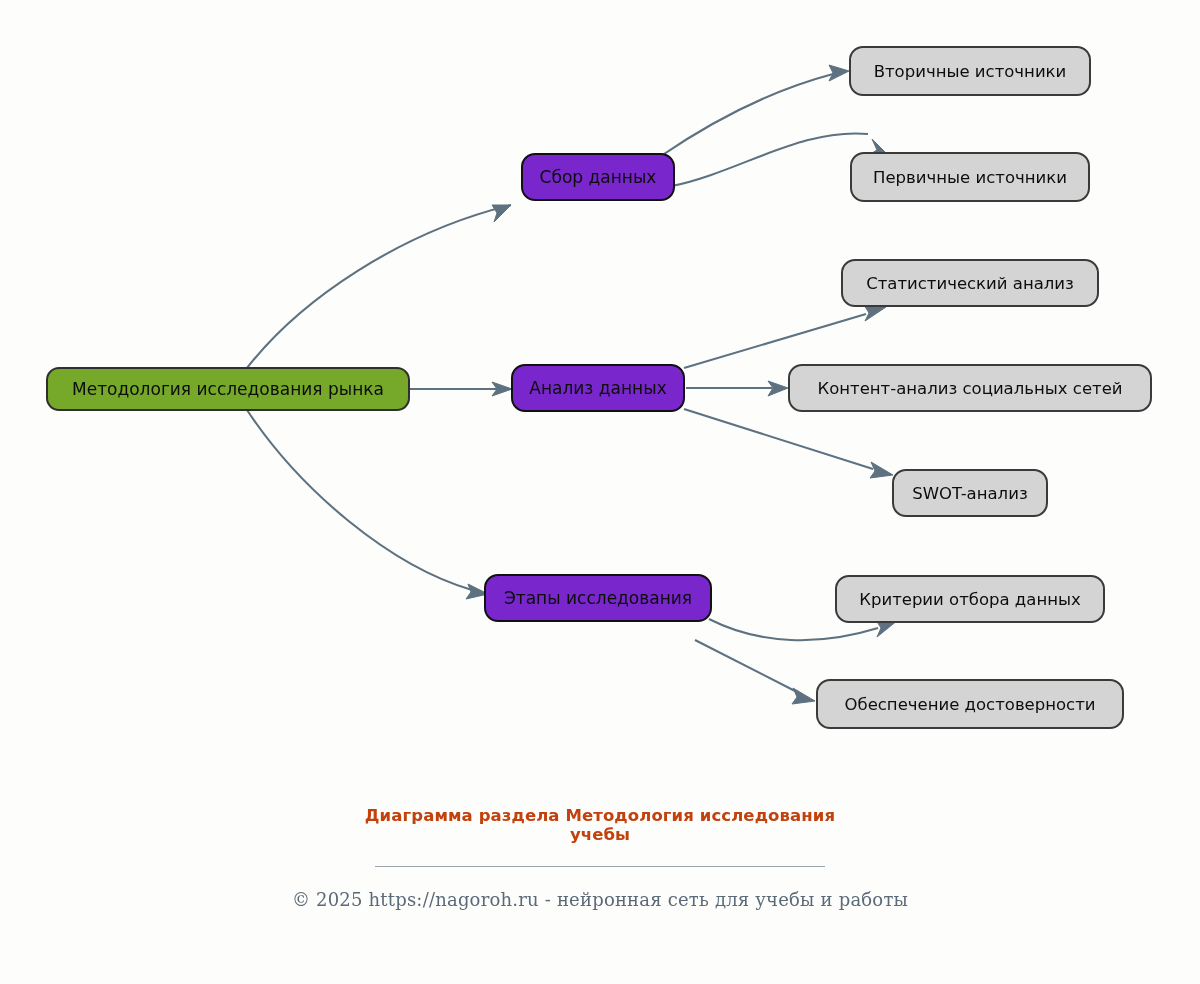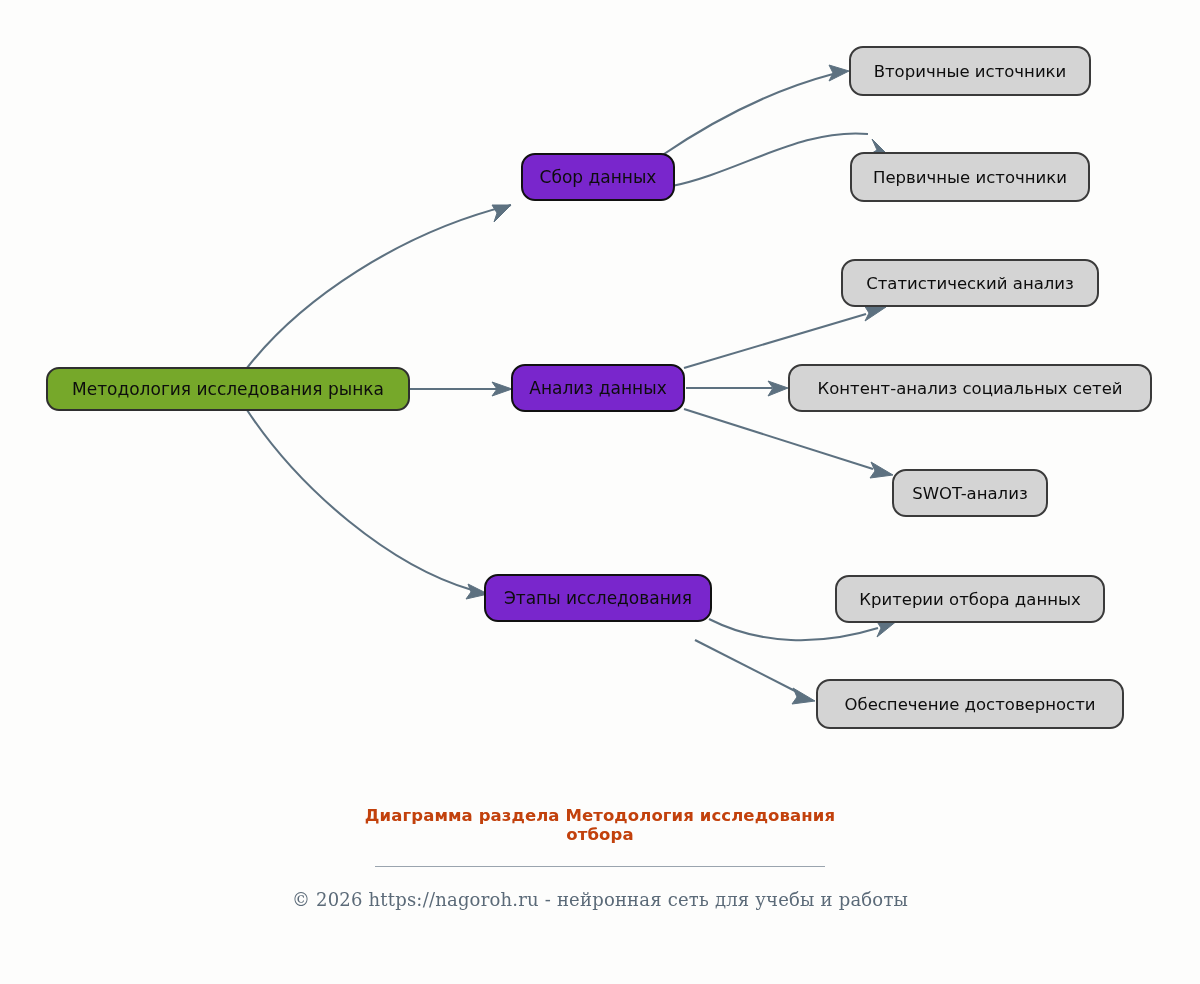--- a/index.html
+++ b/index.html
@@ -213,19 +213,19 @@
         <rect class="node-shape leaf" x="817" y="680" width="306" height="48" rx="13" ry="13"></rect>
         <text class="node-label" x="970" y="705">Обеспечение достоверности</text>
       </g>
 
     </g>
   </svg>
 
   <div class="footer">
     <div class="footer-title">
       <div>Диаграмма раздела Методология исследования</div>
-      <div>отбора</div>
+      <div>учебы</div>
     </div>
     <hr class="footer-rule">
-    <div class="footer-copy">© 2026 https://nagoroh.ru - нейронная сеть для учебы и работы</div>
+    <div class="footer-copy">© 2025 https://nagoroh.ru - нейронная сеть для учебы и работы</div>
   </div>
 
 </div>
 
 </body></html>

